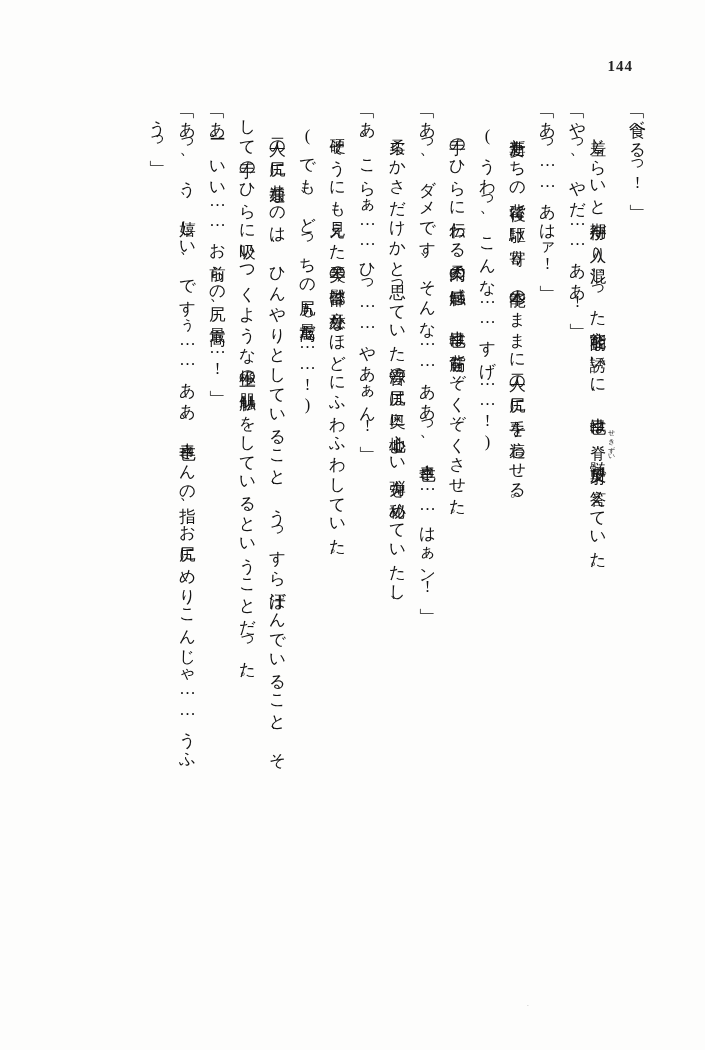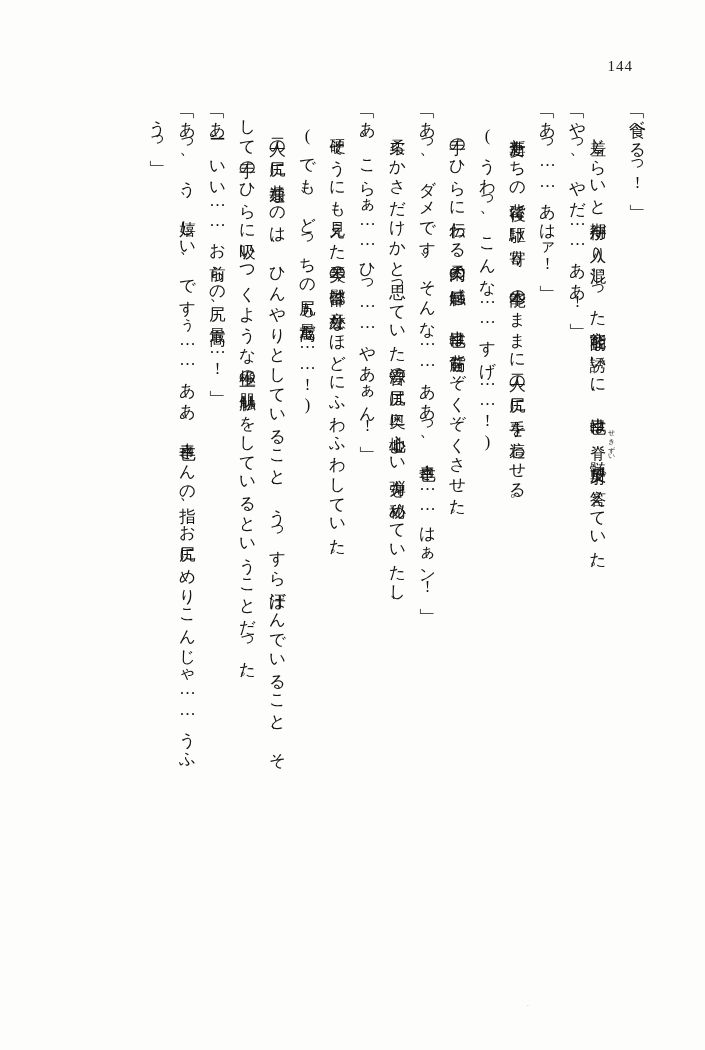--- a/index.html
+++ b/index.html
@@ -24,20 +24,21 @@
 
   
   .page-number {
     position: absolute;
     top: 58px;
     right: 72px;
     font-size: 15px;
     letter-spacing: 1px;
     color: #222;
     font-family: "Liberation Serif", "DejaVu Serif", serif;
+    font-weight: bold;
   }
 
   
   .text-block {
     position: absolute;
     top: 108px;
     left: 60px;
     right: 60px;
     height: 860px;
     display: flex;

